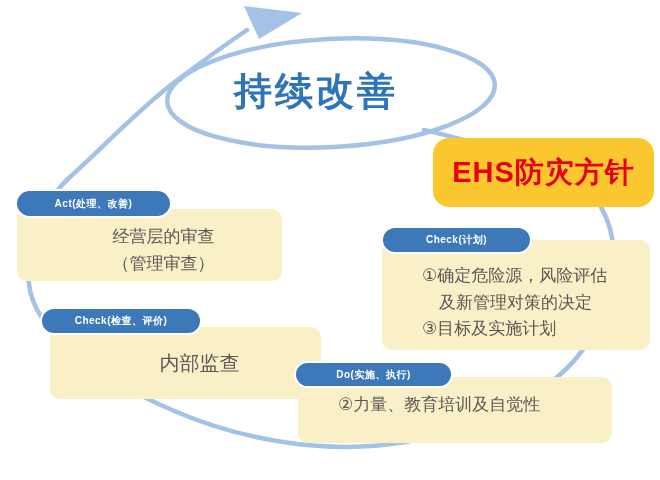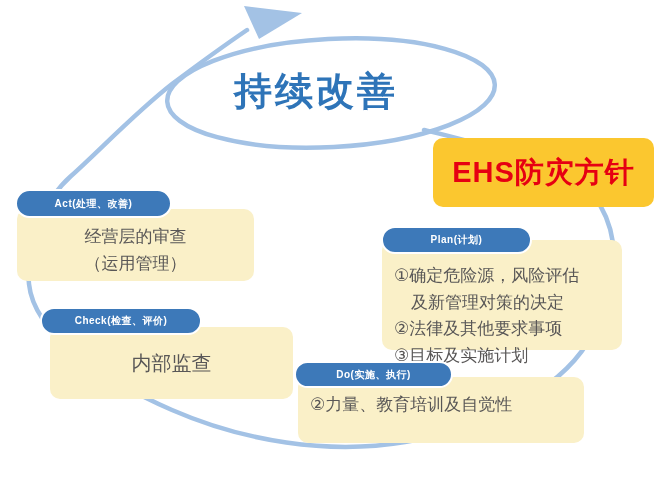--- a/index.html
+++ b/index.html
@@ -16,27 +16,27 @@
   .cycle-arc{fill:none;stroke:var(--arc);stroke-width:4.5px;stroke-linecap:round;}
   .cycle-arrowhead{fill:var(--arc);}
 
   .title{
     position:absolute;left:186px;top:68px;width:260px;height:46px;z-index:2;
     text-align:center;font-size:38px;font-weight:bold;color:var(--title-text);
     letter-spacing:3px;line-height:46px;
   }
   .policy{
     position:absolute;left:433px;top:138px;width:221px;height:69px;z-index:2;
-    background:var(--policy-bg);border-radius:10px;
+    background:var(--policy-bg);border-radius:16px;
     display:flex;align-items:center;justify-content:center;
     font-size:29px;font-weight:bold;color:var(--policy-text);letter-spacing:1px;
   }
   .ybox{
     position:absolute;background:var(--box);border-radius:10px;z-index:1;
-    color:var(--body-text);font-size:17px;
+    color:var(--body-text);font-size:17px;padding-left:28px;
   }
   .pill{
     position:absolute;background:var(--pill);border:2px solid #fff;border-radius:15px;
     box-sizing:border-box;z-index:3;color:#fff;font-weight:bold;font-size:10px;
     display:flex;align-items:center;justify-content:center;letter-spacing:0.5px;
   }
   
   .act-pill{left:15px;top:189px;width:157px;height:29px;}
   .act-box{left:17px;top:209px;width:237px;height:72px;}
   .act-box .lines{padding-top:14px;text-align:center;line-height:27px;}
@@ -74,44 +74,43 @@
 
   <div class="title">持续改善</div>
 
   <div class="policy">
     <span>EHS防灾方针</span>
   </div>
 
   <div class="ybox act-box">
     <div class="lines">
       <div>经营层的审查</div>
-      <div>（运用管理）</div>
+      <div>（管理审查）</div>
     </div>
   </div>
   <div class="pill act-pill">
     <span>Act(处理、改善)</span>
   </div>
 
   <div class="ybox check-box">
     <span>内部监查</span>
   </div>
   <div class="pill check-pill">
     <span>Check(检查、评价)</span>
   </div>
 
   <div class="ybox plan-box">
     <div class="lines">
       <div>①确定危险源，风险评估</div>
       <div>　及新管理对策的决定</div>
-      <div>②法律及其他要求事项</div>
       <div>③目标及实施计划</div>
     </div>
   </div>
   <div class="pill plan-pill">
-    <span>Plan(计划)</span>
+    <span>Check(计划)</span>
   </div>
 
   <div class="ybox do-box">
     <div class="lines">
       <div>②力量、教育培训及自觉性</div>
     </div>
   </div>
   <div class="pill do-pill">
     <span>Do(实施、执行)</span>
   </div>

